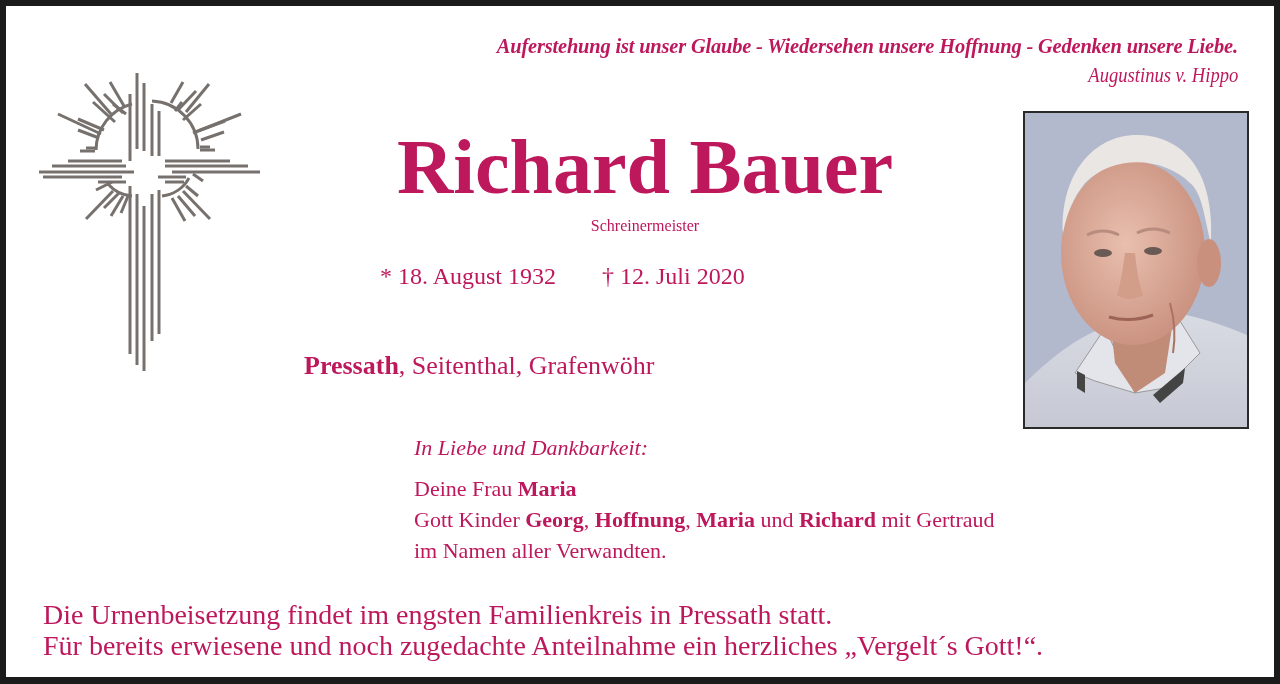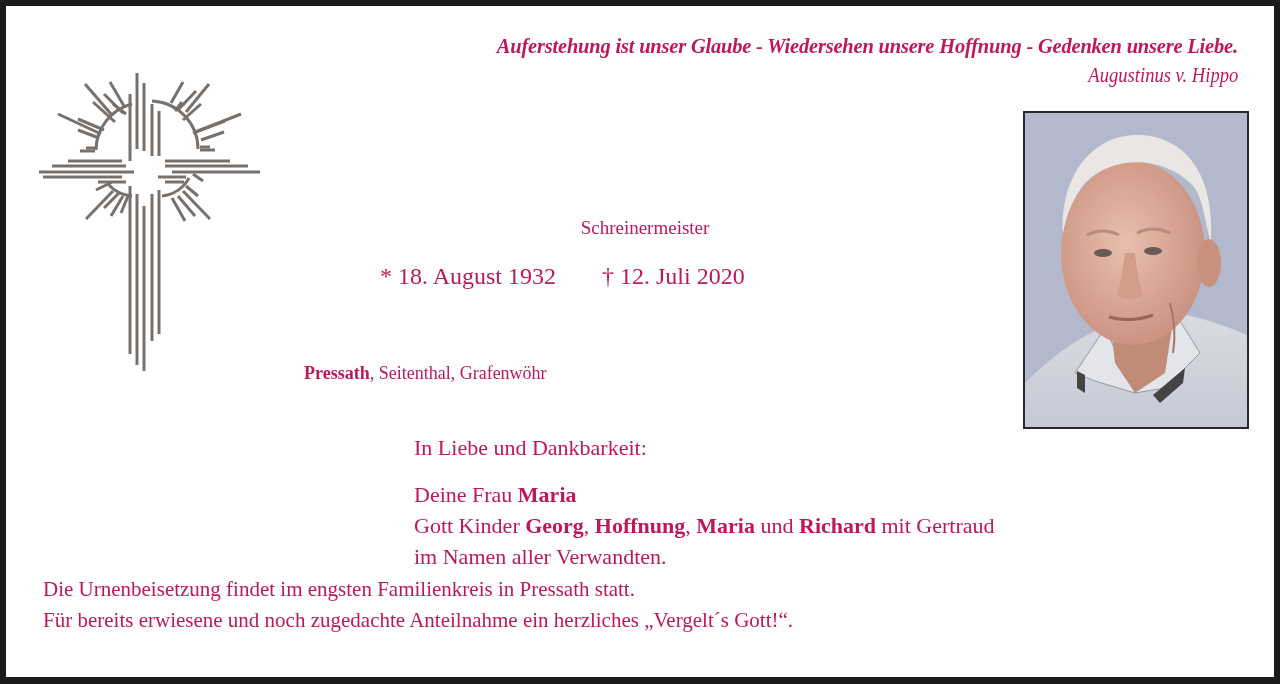--- a/index.html
+++ b/index.html
@@ -14,28 +14,28 @@
   .motto {
     right: 36px; top: 27px; font-size: 22px; font-style: italic; font-weight: bold;
     letter-spacing: -0.2px; transform: scaleX(0.93); transform-origin: right top;
   }
   .motto-author {
     right: 36px; top: 58px; font-size: 20px; font-style: italic;
     transform: scaleX(0.93); transform-origin: right top;
   }
   .cross { left: 32px; top: 60px; width: 236px; height: 310px; }
   .name-wrap { position: absolute; left: 374px; width: 530px; top: 122px; text-align: center; font-size: 78px; font-weight: bold; line-height: 1; }
-  .profession { position: absolute; left: 374px; width: 530px; top: 211px; text-align: center; font-size: 19px; }
+  .profession { position: absolute; left: 374px; width: 530px; top: 211px; text-align: center; font-size: 16px; }
   .dates { position: absolute; left: 374px; width: 530px; top: 257px; font-size: 24px; }
   .dates .gap { display: inline-block; width: 46px; }
-  .places { left: 298px; top: 345px; font-size: 18px; margin-top: 12px; }
+  .places { left: 298px; top: 345px; font-size: 26px; }
   .places b { font-weight: bold; }
   .family { left: 408px; top: 426px; font-size: 22px; line-height: 31px; }
-  .family .intro { margin-bottom: 16px; }
-  .closing { left: 37px; top: 568px; font-size: 21px; line-height: 31px; }
+  .family .intro { margin-bottom: 10px; font-style: italic; }
+  .closing { left: 37px; top: 593px; font-size: 28px; line-height: 31px; }
   .photo {
     position: absolute; left: 1017px; top: 105px; width: 226px; height: 318px;
     border: 2px solid #2a2a2a; box-sizing: border-box; overflow: hidden;
     background: linear-gradient(180deg, #b9bfd1 0%, #aeb5c9 60%, #a9afc3 100%);
   }
 </style>
 </head>
 <body>
 
 <div class="frame">
@@ -103,20 +103,21 @@
       <line x1="58" y1="124" x2="74" y2="116"></line>
 
       <line x1="172" y1="153" x2="145" y2="125"></line>
       <line x1="157" y1="150" x2="140" y2="130"></line>
       <line x1="147" y1="155" x2="134" y2="132"></line>
       <line x1="160" y1="130" x2="148" y2="120"></line>
       <line x1="165" y1="115" x2="155" y2="108"></line>
     </g>
   </svg>
 
+  <div class="name-wrap">Richard Bauer</div>
   <div class="profession">Schreinermeister</div>
   <div class="dates"><span>* 18. August 1932</span><span class="gap"></span><span>† 12. Juli 2020</span></div>
 
   <div class="abs places"><b>Pressath</b><span>, Seitenthal, Grafenwöhr</span></div>
 
   <div class="abs family">
     <div class="intro">In Liebe und Dankbarkeit:</div>
     <div><span>Deine Frau </span><b>Maria</b></div>
     <div><span>Gott Kinder </span><b>Georg</b><span>, </span><b>Hoffnung</b><span>, </span><b>Maria</b><span> und </span><b>Richard</b><span> mit Gertraud</span></div>
     <div>im Namen aller Verwandten.</div>

